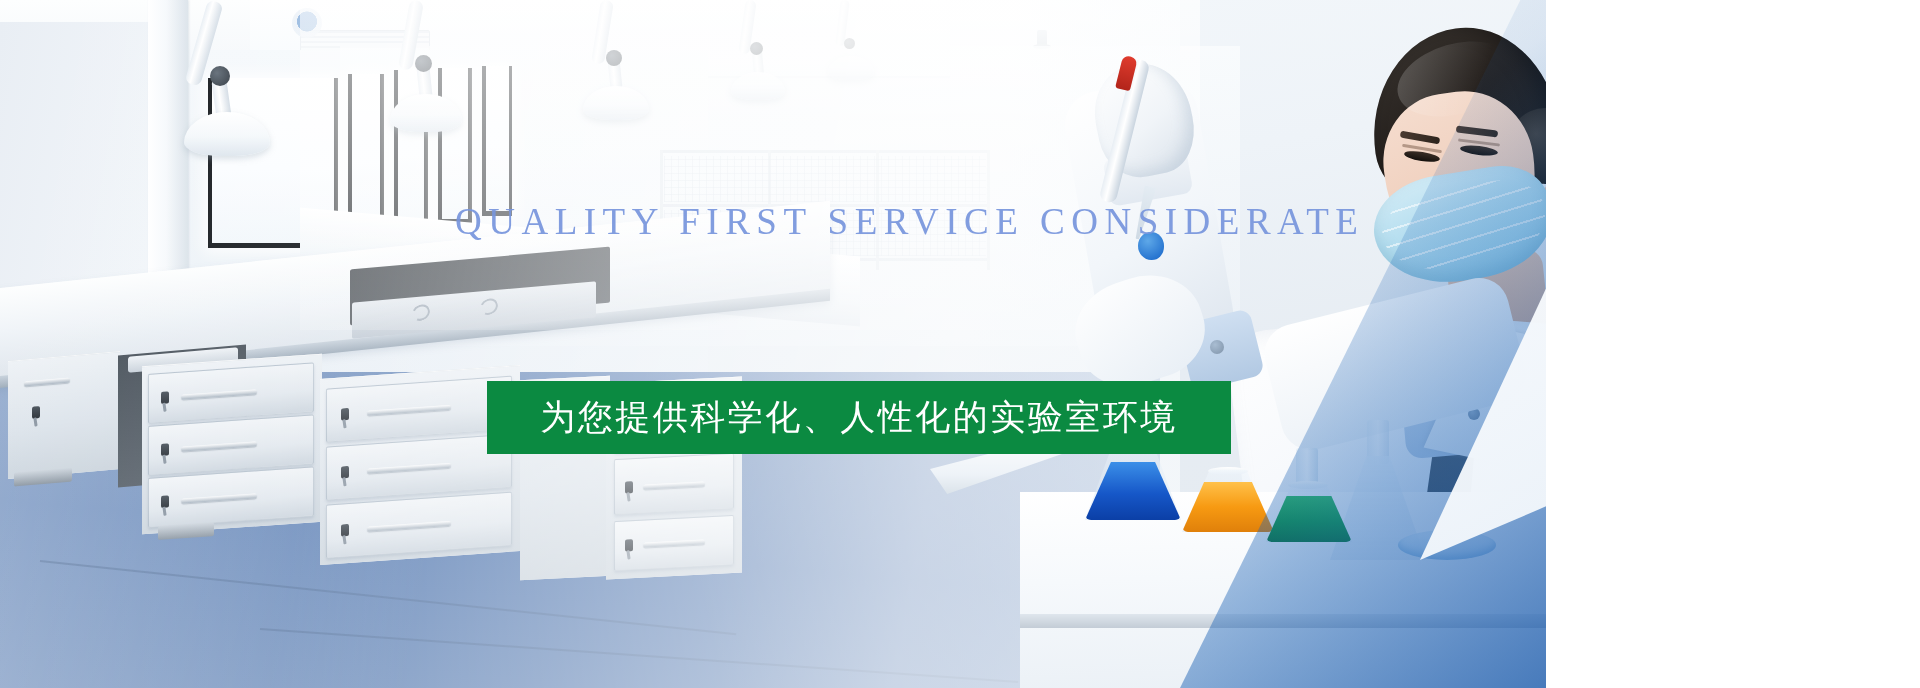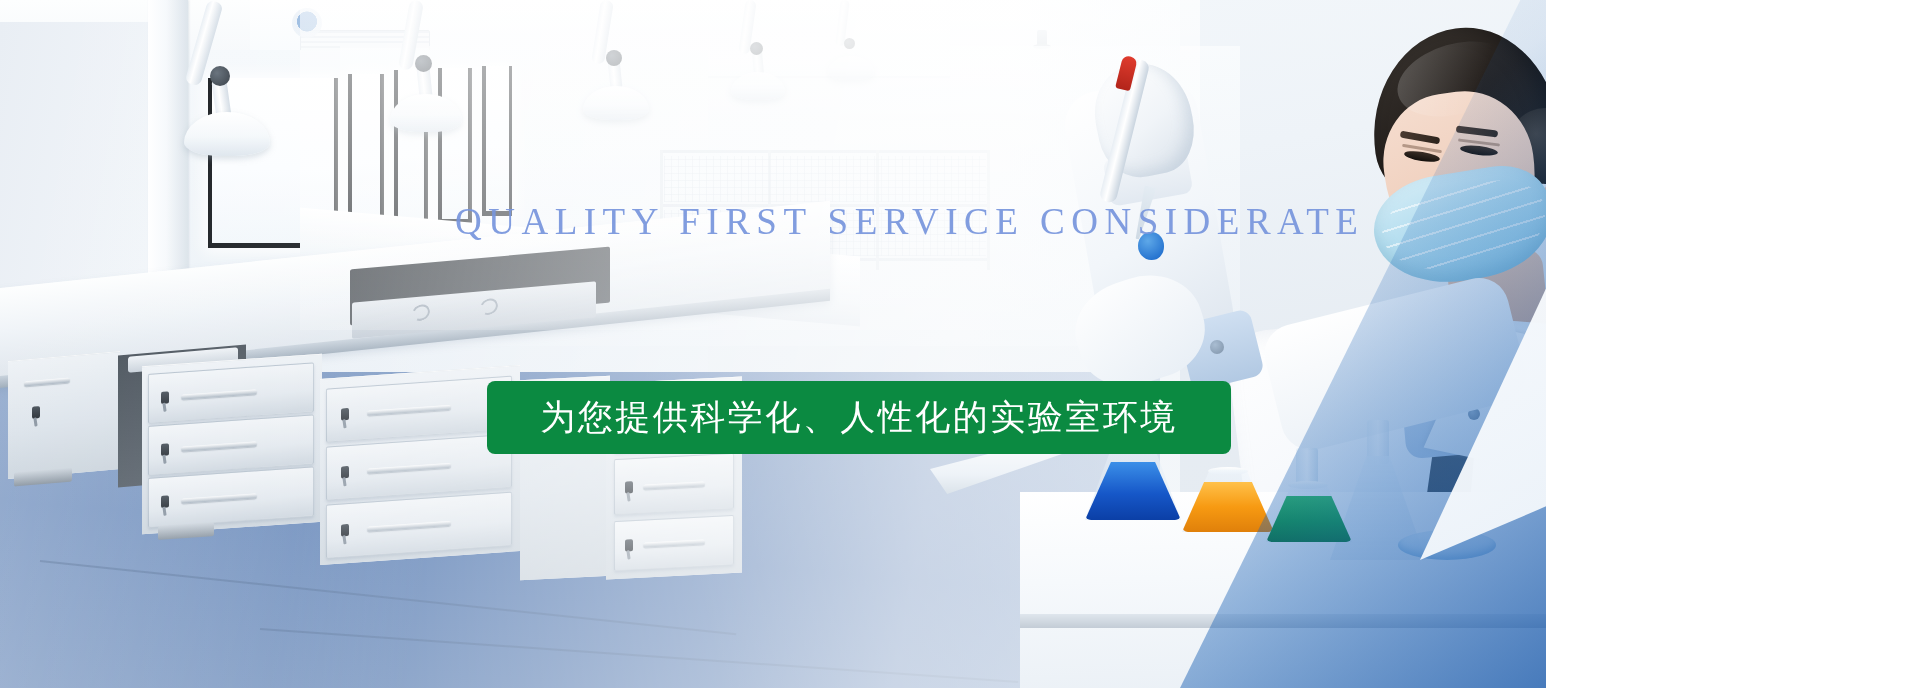--- a/index.html
+++ b/index.html
@@ -606,21 +606,21 @@
     font-weight:bold;
     font-size:67px;
     letter-spacing:3px;
     color:#1c52bd;
     white-space:nowrap;
     text-shadow:0 1px 2px rgba(255,255,255,.45);
   }
   .subbar{
     position:absolute;left:487px;top:381px;width:744px;height:73px;
     background:#0b8a41;
-    display:flex;align-items:center;justify-content:center;border-radius:8px;
+    display:flex;align-items:center;justify-content:center;
   }
   .subbar-text{
     font-family:"DejaVu Sans","Liberation Sans",sans-serif;
     font-size:35px;
     letter-spacing:2.5px;
     color:#ffffff;
     white-space:nowrap;
   }
 </style>
 </head>

